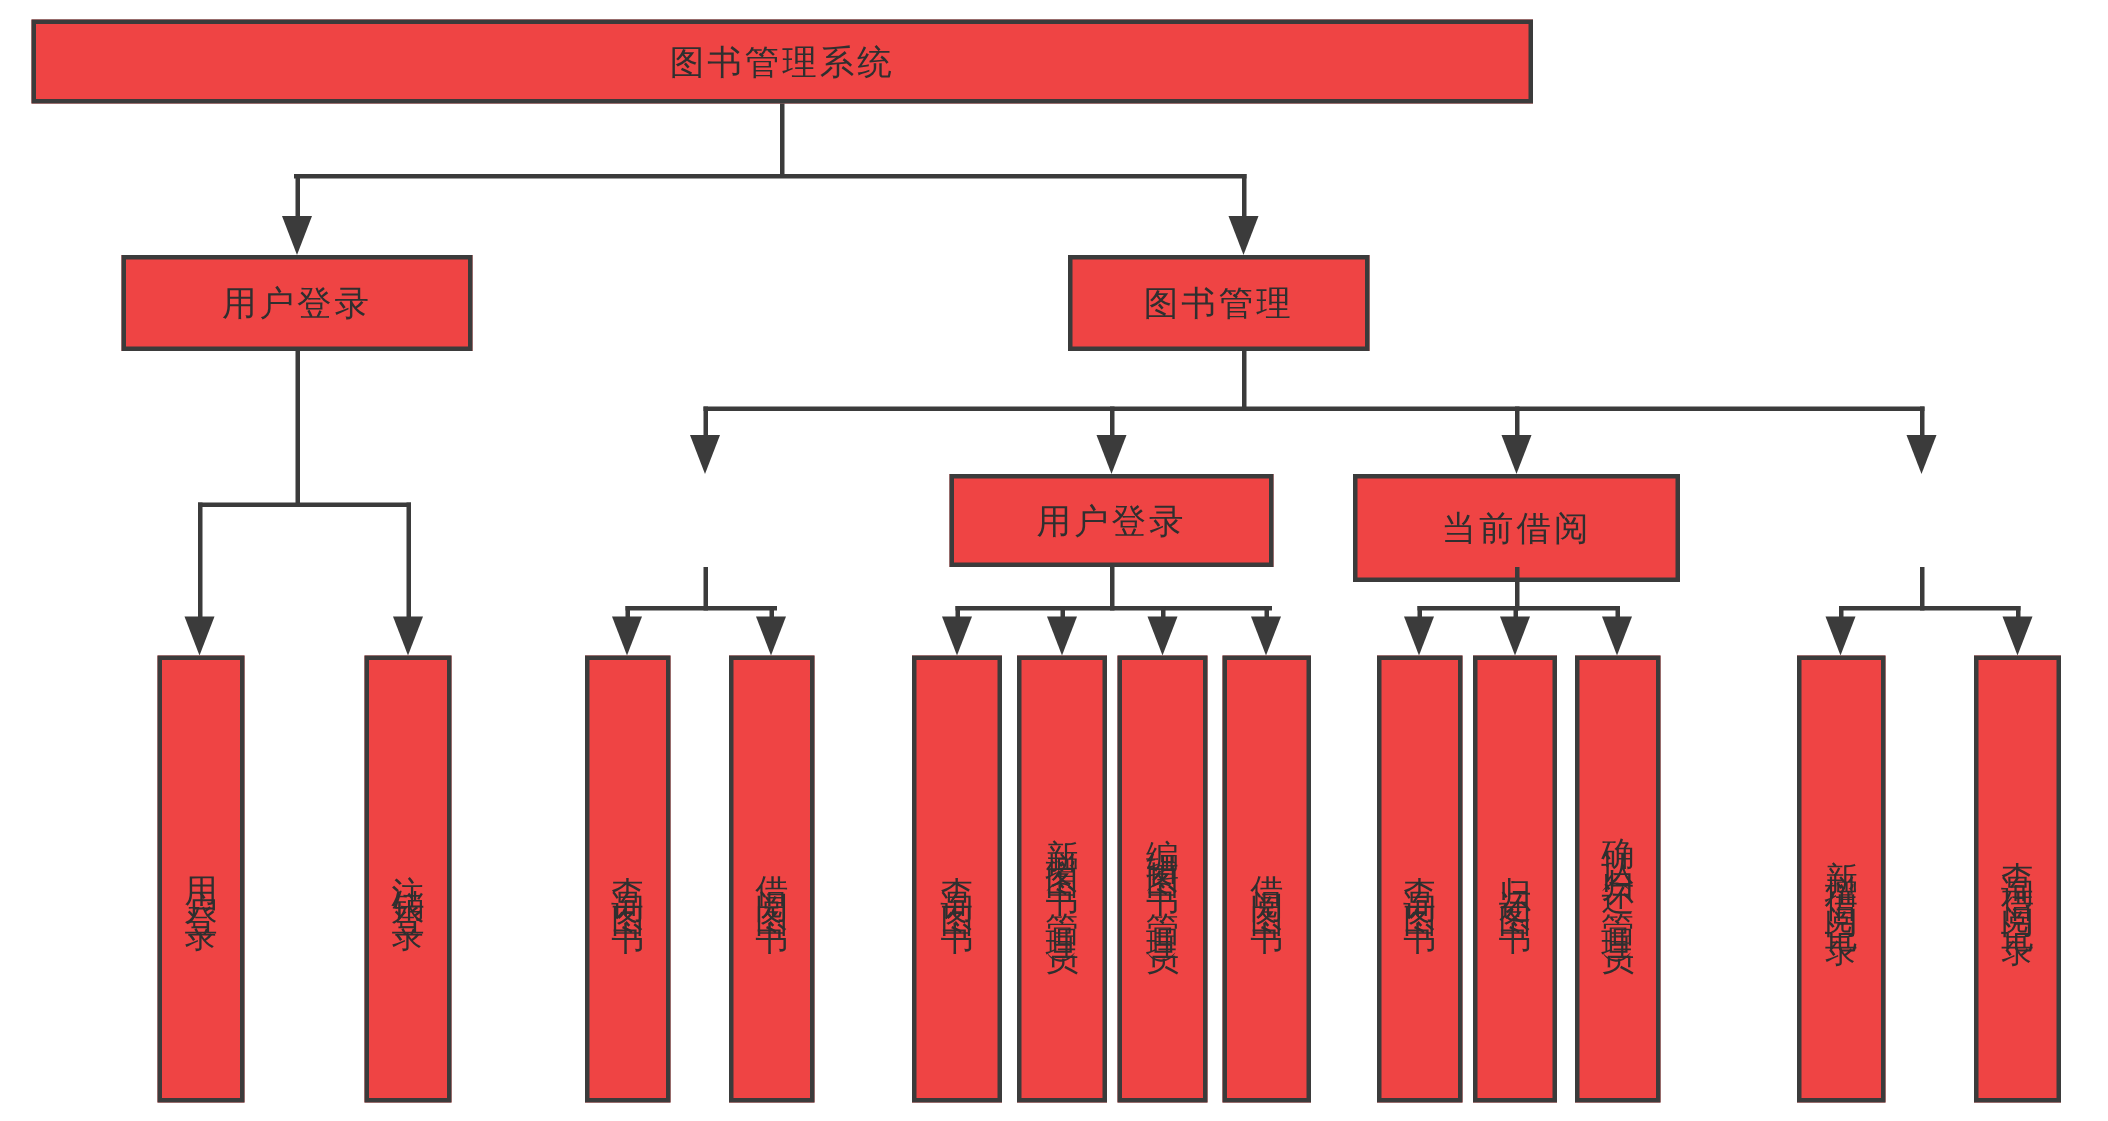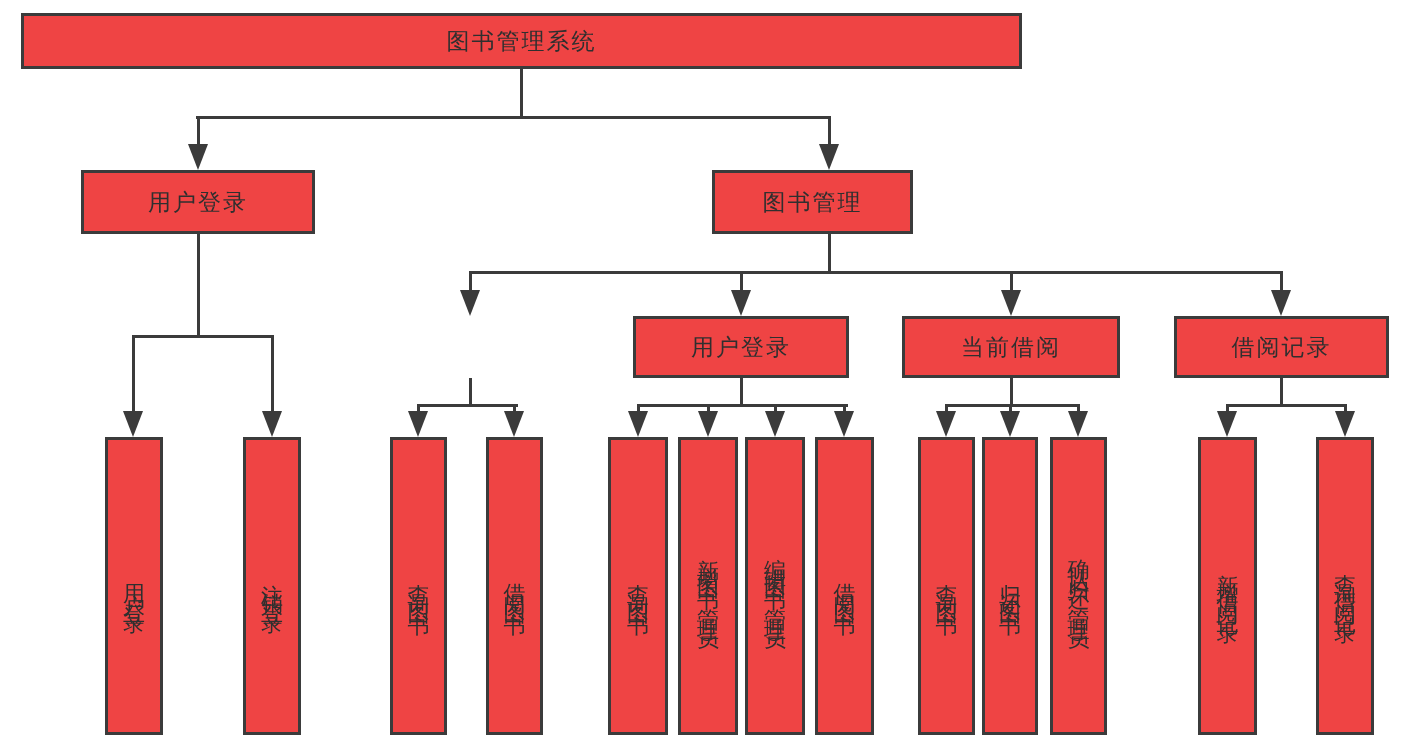--- a/index.html
+++ b/index.html
@@ -65,22 +65,21 @@
   <div class="vline" style="left:468.5px;top:271px;height:21px"></div>
   <div class="arrow" style="left:460px;top:290px"></div>
   <div class="vline" style="left:739.5px;top:271px;height:21px"></div>
   <div class="arrow" style="left:731px;top:290px"></div>
   <div class="vline" style="left:1009.5px;top:271px;height:21px"></div>
   <div class="arrow" style="left:1001px;top:290px"></div>
   <div class="vline" style="left:1279.5px;top:271px;height:21px"></div>
   <div class="arrow" style="left:1271px;top:290px"></div>
 
   <div class="box h" style="left:633px;top:316px;width:216px;height:62px">用户登录</div>
-  <div class="box h" style="left:902px;top:316px;width:218px;height:62px">当前借阅</div>
-  <div class="box h" style="left:1174px;top:316px;width:215px;height:62px">借阅记录</div>
+  <div class="box h" style="left:902px;top:316px;width:218px;height:72px">当前借阅</div>
 
   <div class="vline" style="left:468.5px;top:378px;height:29px"></div>
   <div class="hline" style="left:416.5px;top:404px;width:101px"></div>
   <div class="vline" style="left:416.5px;top:404px;height:10px"></div>
   <div class="arrow" style="left:408px;top:411px"></div>
   <div class="vline" style="left:513px;top:404px;height:10px"></div>
   <div class="arrow" style="left:504px;top:411px"></div>
 
   <div class="vline" style="left:739.5px;top:378px;height:29px"></div>
   <div class="hline" style="left:636.5px;top:404px;width:211px"></div>

